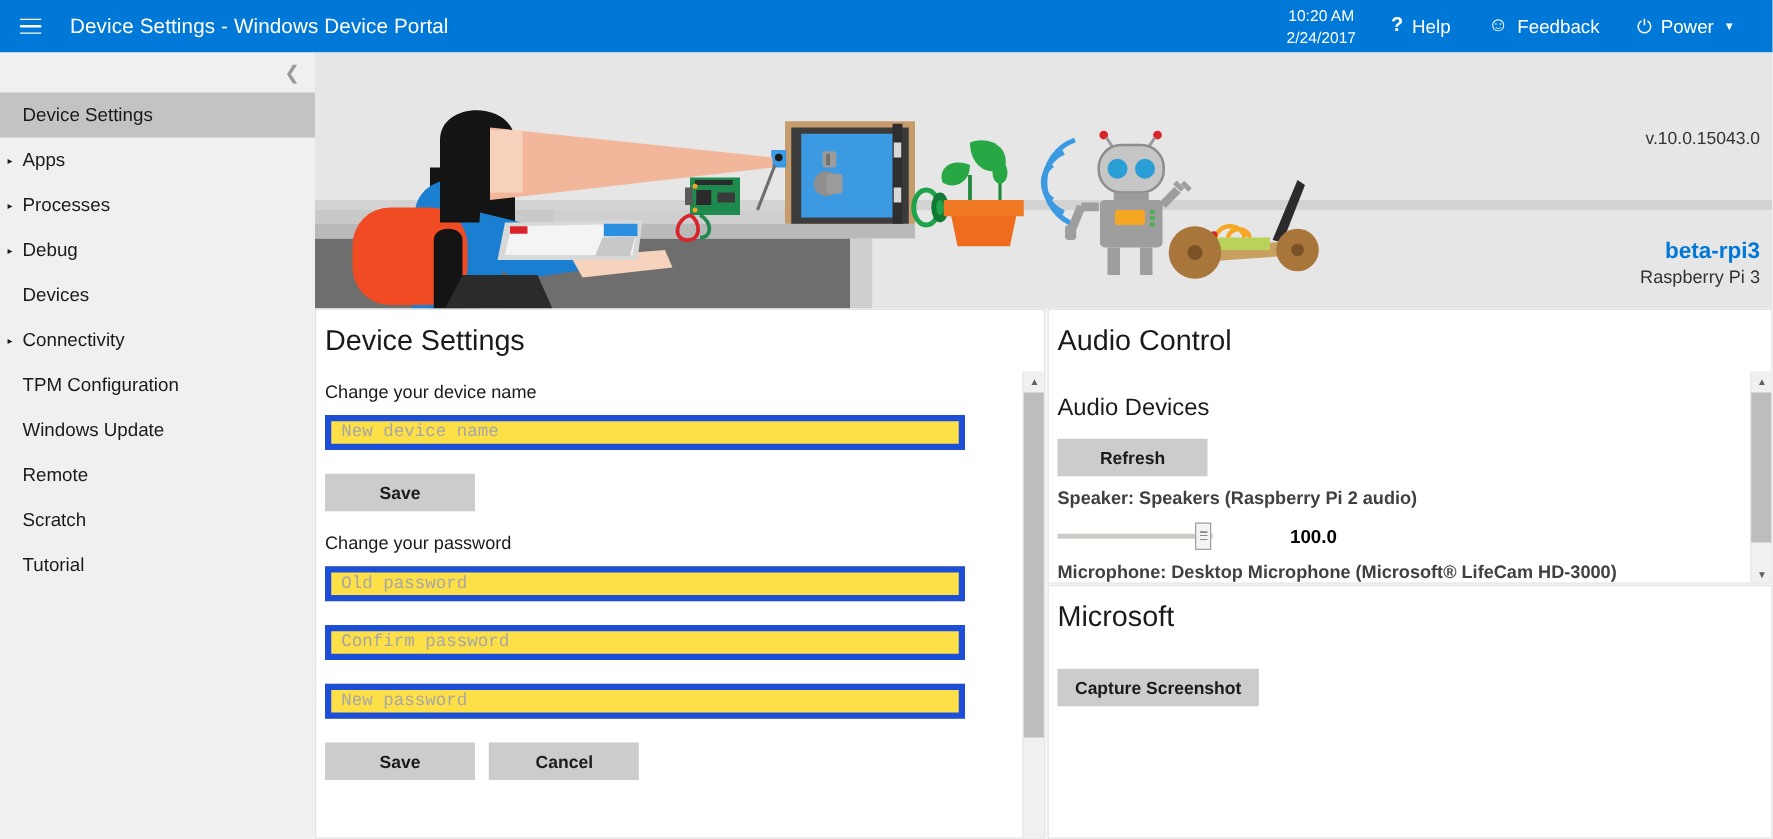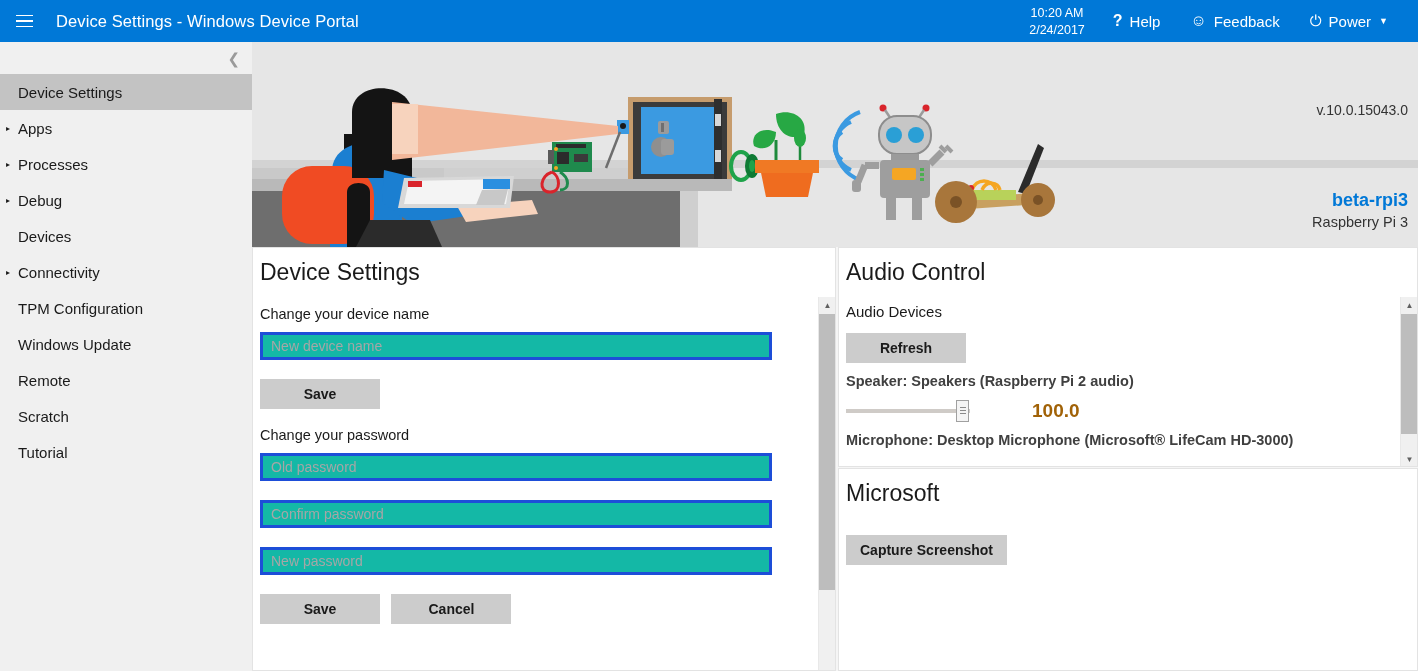--- a/index.html
+++ b/index.html
@@ -141,23 +141,23 @@
   }
   .panel-body { padding: 0 7px; position: relative; }
 
   .field-label {
     font-size: 14.5px; color: #1a1a1a;
     margin-top: 18px; margin-bottom: 10px;
   }
   .txt-input {
     display: block;
     width: 512px; height: 28px;
-    border: 3px solid #1d4ed8;
-    background: #14b8a6;
-    font-family: Liberation Sans, sans-serif;
+    border: 5px solid #1d4ed8;
+    background: #fde047;
+    font-family: Liberation Mono, monospace;
     font-size: 14px;
     color: #1a1a1a;
     padding: 0 8px;
     margin-bottom: 19px;
     outline: none;
   }
   .txt-input::placeholder { color: #a6a6a6; }
   .btn {
     display: inline-block;
     min-width: 120px; height: 30px;
@@ -188,21 +188,21 @@
     display: flex; align-items: center; justify-content: center;
     cursor: pointer;
   }
   .vscroll .thumb {
     position: absolute; left: 0; width: 17px;
     background: #bdbdbd;
     cursor: pointer;
   }
 
   
-  .audio-devices-label { font-size: 15px; margin-top: 15px; margin-bottom: 13px; }
+  .audio-devices-label { font-size: 19px; margin-top: 28px; margin-bottom: 13px; }
   .dev-line {
     font-size: 14.5px; font-weight: bold; color: #404040;
     margin: 10px 0 0 0; white-space: nowrap;
   }
   .slider-row {
     display: flex; align-items: center;
     margin-top: 11px; height: 22px;
   }
   .slider {
     position: relative;
@@ -226,21 +226,21 @@
     background:
       linear-gradient(to bottom,
         #8a8a8a 0px, #8a8a8a 1px,
         transparent 1px, transparent 3px,
         #8a8a8a 3px, #8a8a8a 4px,
         transparent 4px, transparent 6px,
         #8a8a8a 6px, #8a8a8a 7px,
         transparent 7px);
   }
   .slider-value {
-    font-size: 19px; font-weight: bold; color: #a16207;
+    font-size: 15px; font-weight: bold; color: #000000;
     margin-left: 62px;
   }
 </style>
 </head>
 <body>
 
 <div class="topbar">
   <div class="hamburger">
     <span></span>
     <span></span>

